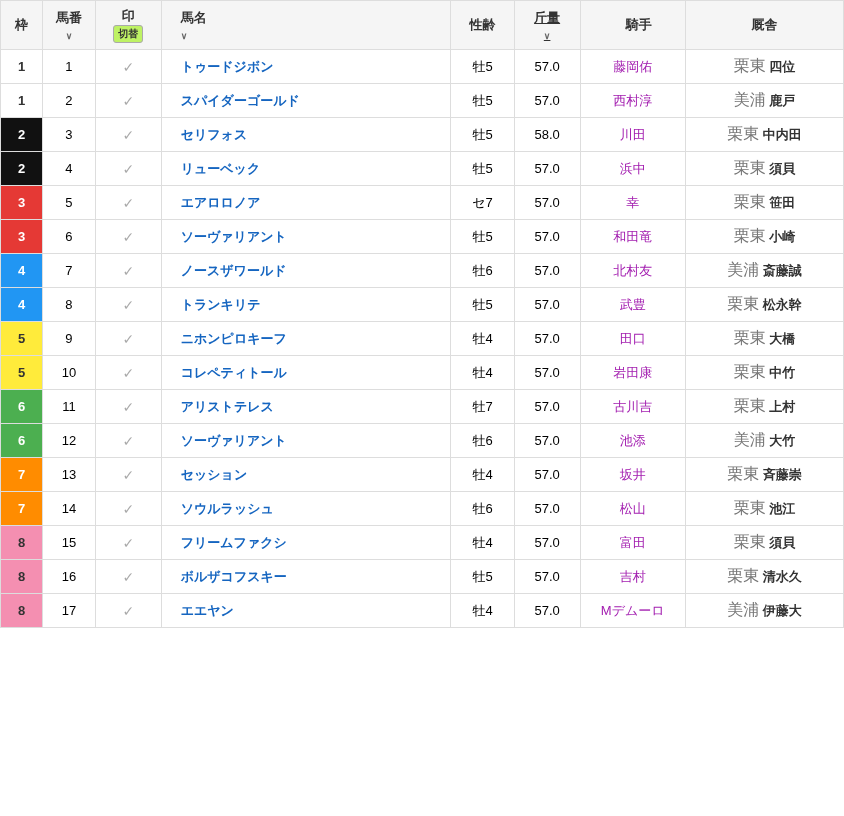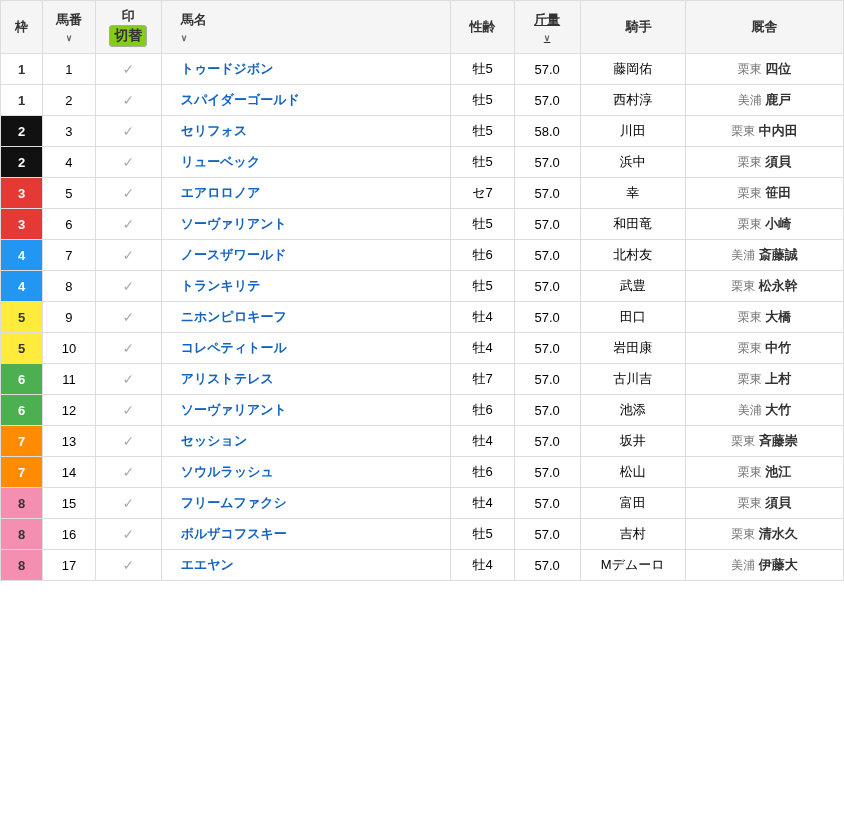--- a/index.html
+++ b/index.html
@@ -37,48 +37,48 @@
     .col-trainer { width: 120px; }
     .sort-arrow {
       font-size: 9px;
       color: #666;
     }
     .switch-btn {
       display: inline-block;
       border: 1px solid #aaa;
       border-radius: 3px;
       padding: 1px 4px;
-      font-size: 14px;
-      background: #84cc16;
+      font-size: 10px;
+      background: #bef264;
       cursor: pointer;
     }
 
     
     .waku-1 { background-color: #fff; color: #333; }
     .waku-2 { background-color: #111; color: #fff; }
     .waku-3 { background-color: #e53935; color: #fff; }
     .waku-4 { background-color: #2196f3; color: #fff; }
     .waku-5 { background-color: #ffeb3b; color: #333; }
     .waku-6 { background-color: #4caf50; color: #fff; }
     .waku-7 { background-color: #ff8c00; color: #fff; }
     .waku-8 { background-color: #f48fb1; color: #333; }
 
     .umaname-link {
       color: #1565c0;
       text-decoration: none;
       font-weight: 700;
     }
     .kishu-link {
-      color: #000000;
+      color: #a21caf;
       text-decoration: none;
       font-weight: 500;
     }
     .trainer-area {
       color: #777;
-      font-size: 12px;
+      font-size: 16px;
     }
     .trainer-name {
       color: #333;
       font-weight: 700;
     }
     .check-icon {
       color: #aaa;
       font-size: 14px;
     }
     td.waku-cell { font-weight: bold; }

